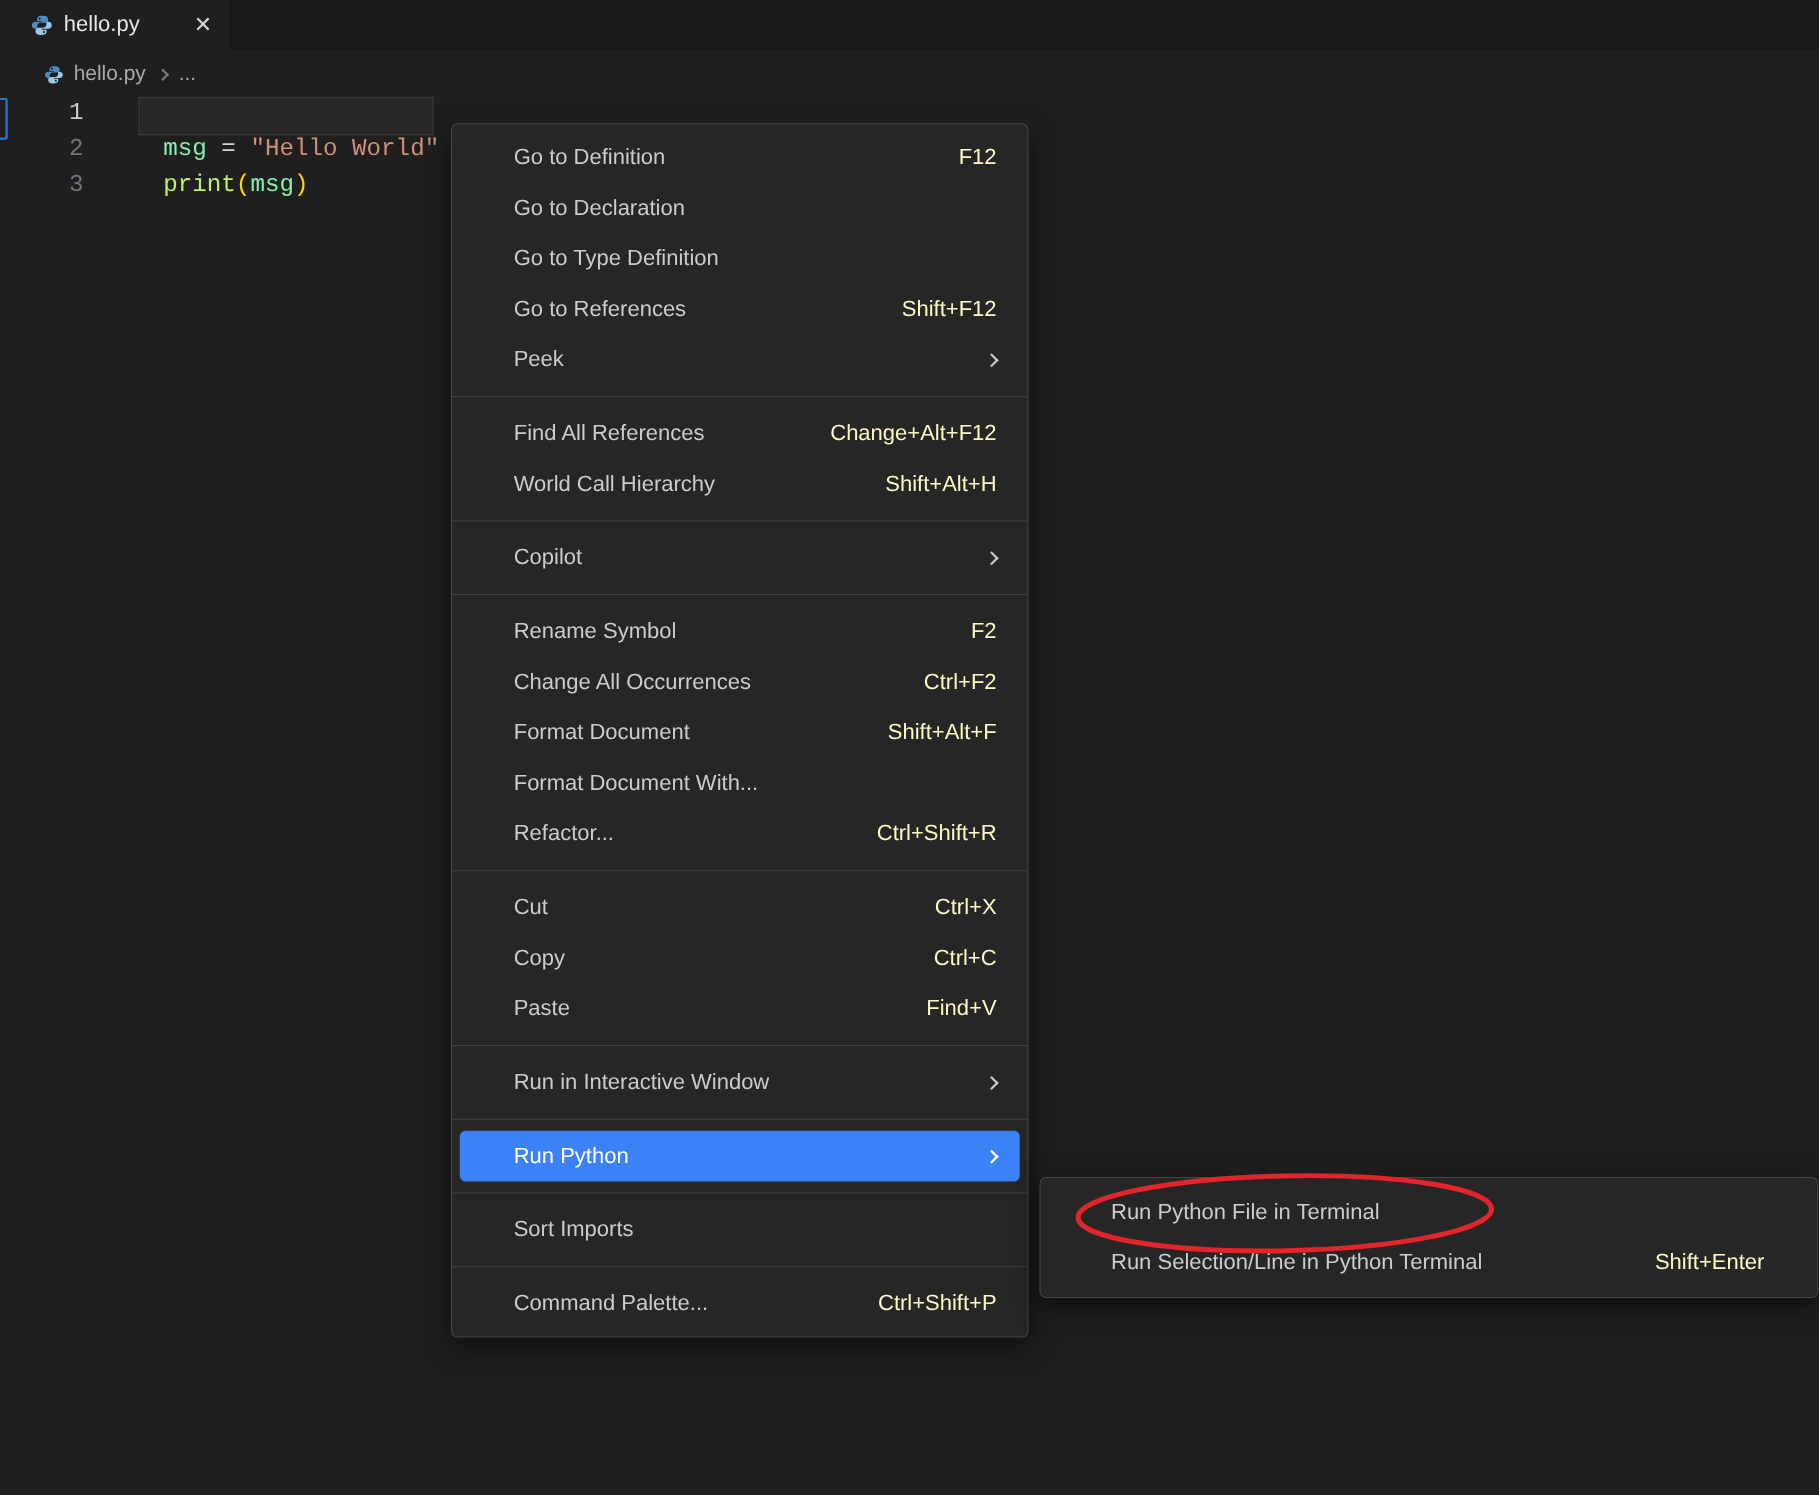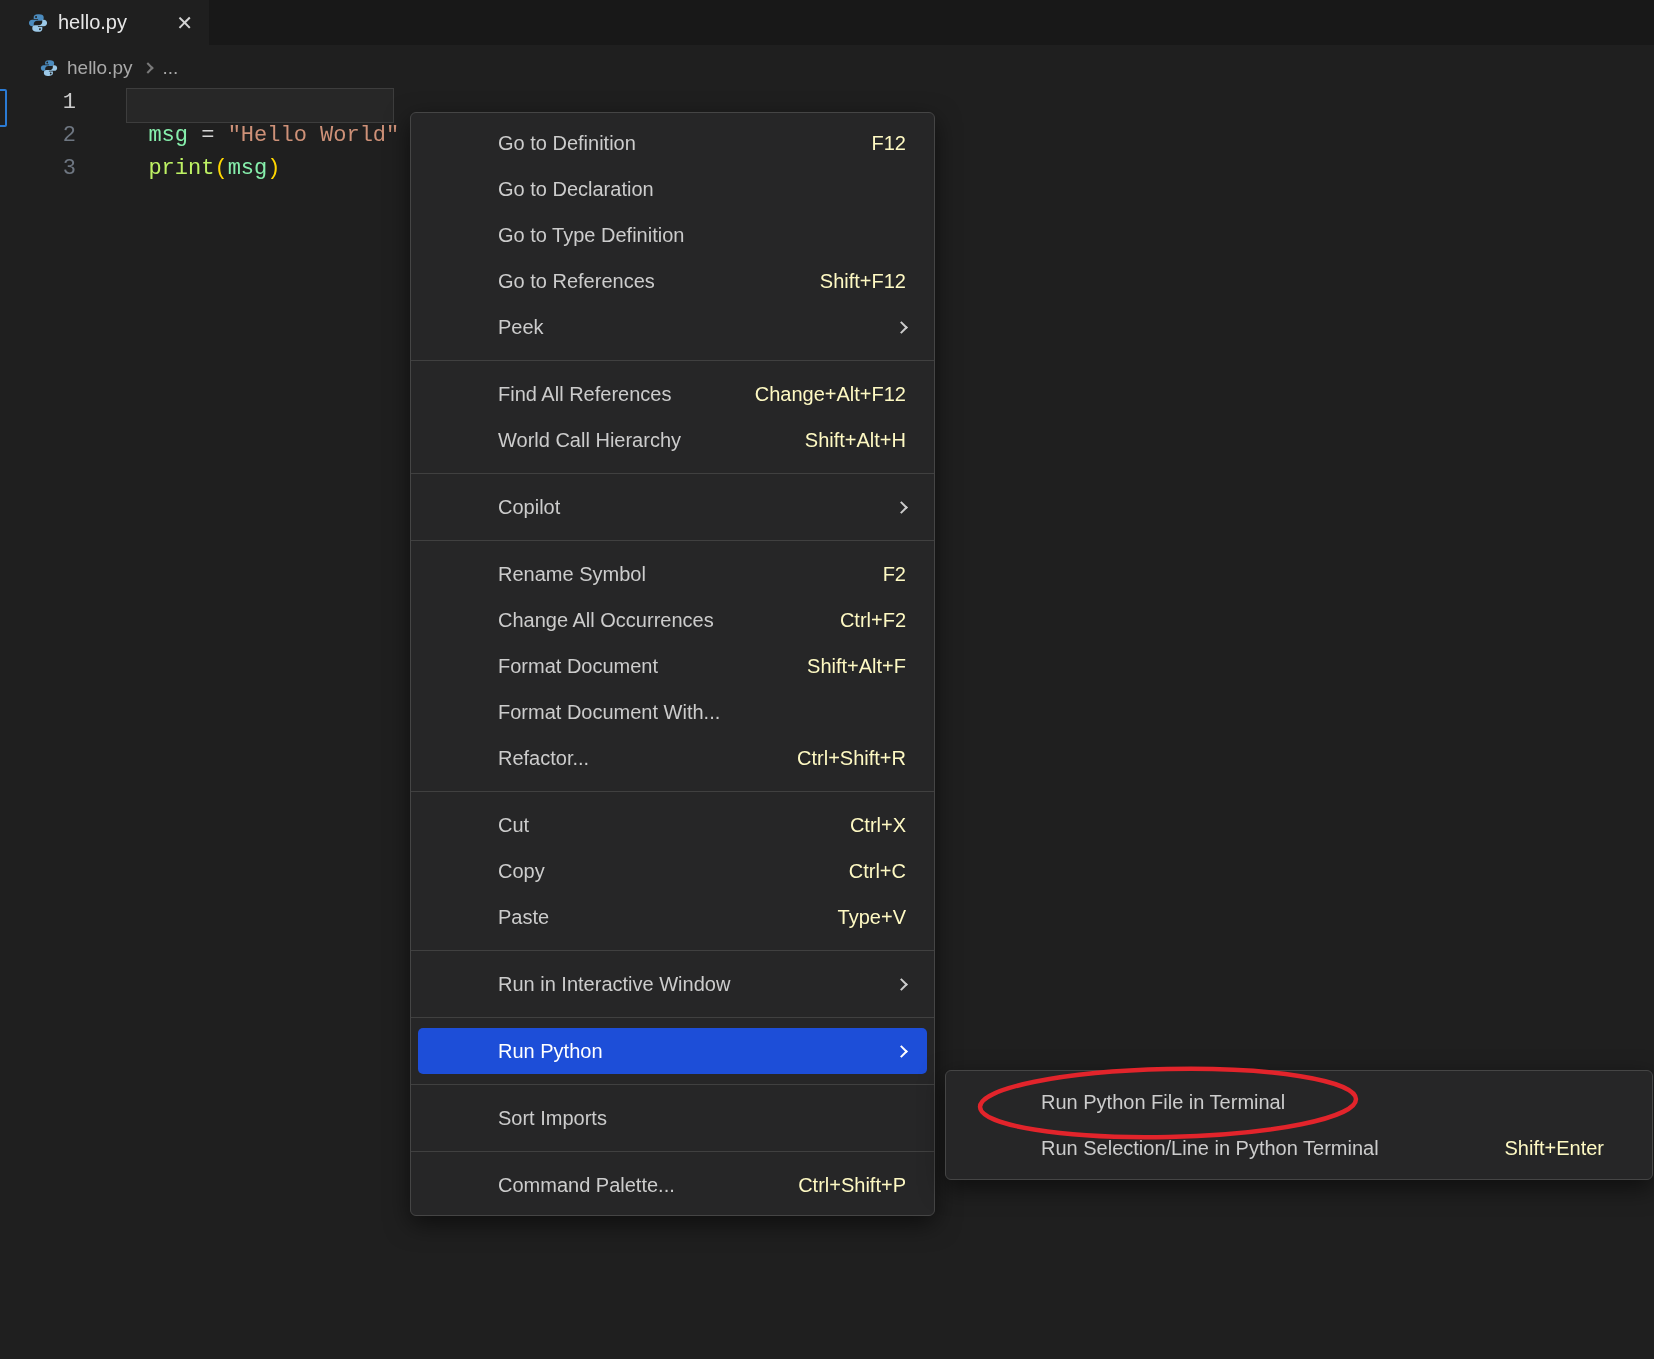--- a/index.html
+++ b/index.html
@@ -45,27 +45,27 @@
   .tok-var { color:#86efac; } .tok-op { color:#d4d4d4; } .tok-str { color:#ce9178; }
   .tok-func { color:#bef264; } .tok-paren { color:#ffd700; }
 
   
   .context-menu {
     position:absolute; left:410px; top:112px; width:525px;
     background:#262627; border:1px solid #454545; border-radius:6px;
     box-shadow:0 8px 24px rgba(0,0,0,.55); padding:7px 0; z-index:10;
   }
   .menu-item { height:46px; display:flex; align-items:center; padding:0 28px 0 56px; font-size:20px; color:#cccccc; cursor:pointer; }
-  .menu-item .label { flex:1 1 auto; white-space:nowrap;margin-left:31px; }
+  .menu-item .label { flex:1 1 auto; white-space:nowrap; }
   .menu-item .shortcut { color:#fef9c3; white-space:nowrap; }
   .menu-sep { height:1px; background:#404040; margin:10px 0; }
   .chevron { width:9px; height:9px; border-top:2px solid #cccccc; border-right:2px solid #cccccc;
     transform:rotate(45deg); flex:0 0 auto; margin-left:auto; }
   .menu-item.selected {
-    background:#1d4ed8; border-radius:5px; margin:0 7px; padding:0 21px 0 49px; color:#ffffff;
+    background:#3b82f6; border-radius:5px; margin:0 7px; padding:0 21px 0 49px; color:#ffffff;
   }
   .menu-item.selected .chevron { border-color:#ffffff; }
 
   
   .submenu {
     position:absolute; left:945px; top:1070px; width:708px;
     background:#262627; border:1px solid #454545; border-radius:6px;
     box-shadow:0 8px 24px rgba(0,0,0,.55); padding:8px 0; z-index:11;
   }
   .submenu .menu-item { padding:0 48px 0 64px; }
@@ -181,21 +181,21 @@
   <div class="menu-item">
     <span class="label">Cut</span>
     <span class="shortcut">Ctrl+X</span>
   </div>
   <div class="menu-item">
     <span class="label">Copy</span>
     <span class="shortcut">Ctrl+C</span>
   </div>
   <div class="menu-item">
     <span class="label">Paste</span>
-    <span class="shortcut">Type+V</span>
+    <span class="shortcut">Find+V</span>
   </div>
 
   <div class="menu-sep"></div>
 
   <div class="menu-item">
     <span class="label">Run in Interactive Window</span>
     <span class="chevron"></span>
   </div>
 
   <div class="menu-sep"></div>

